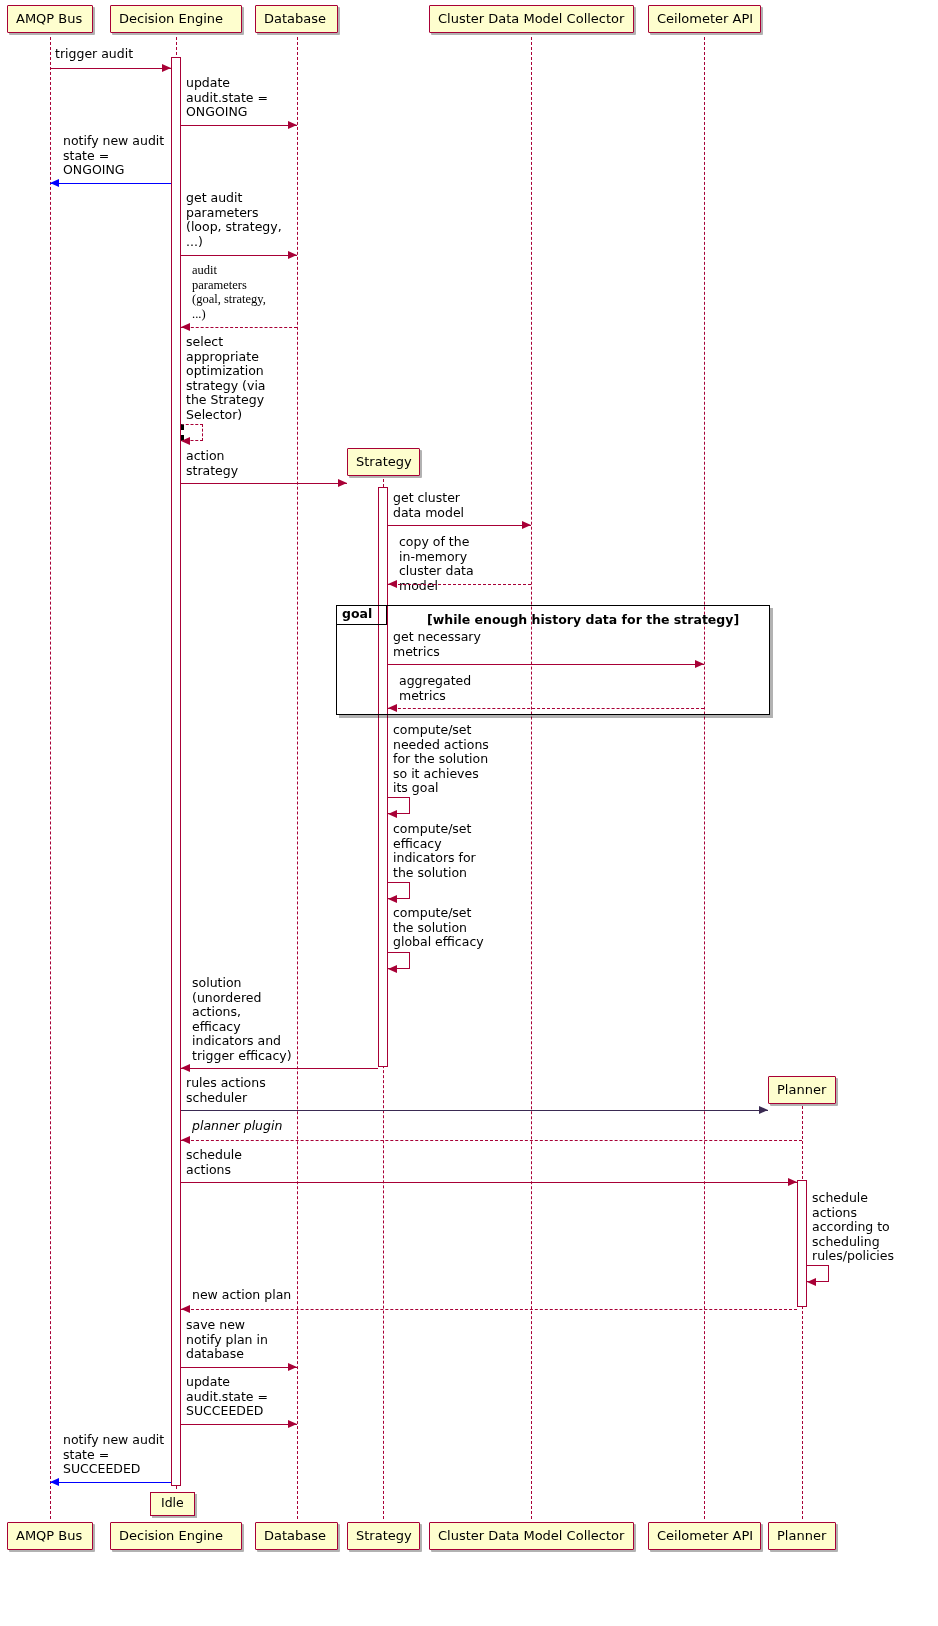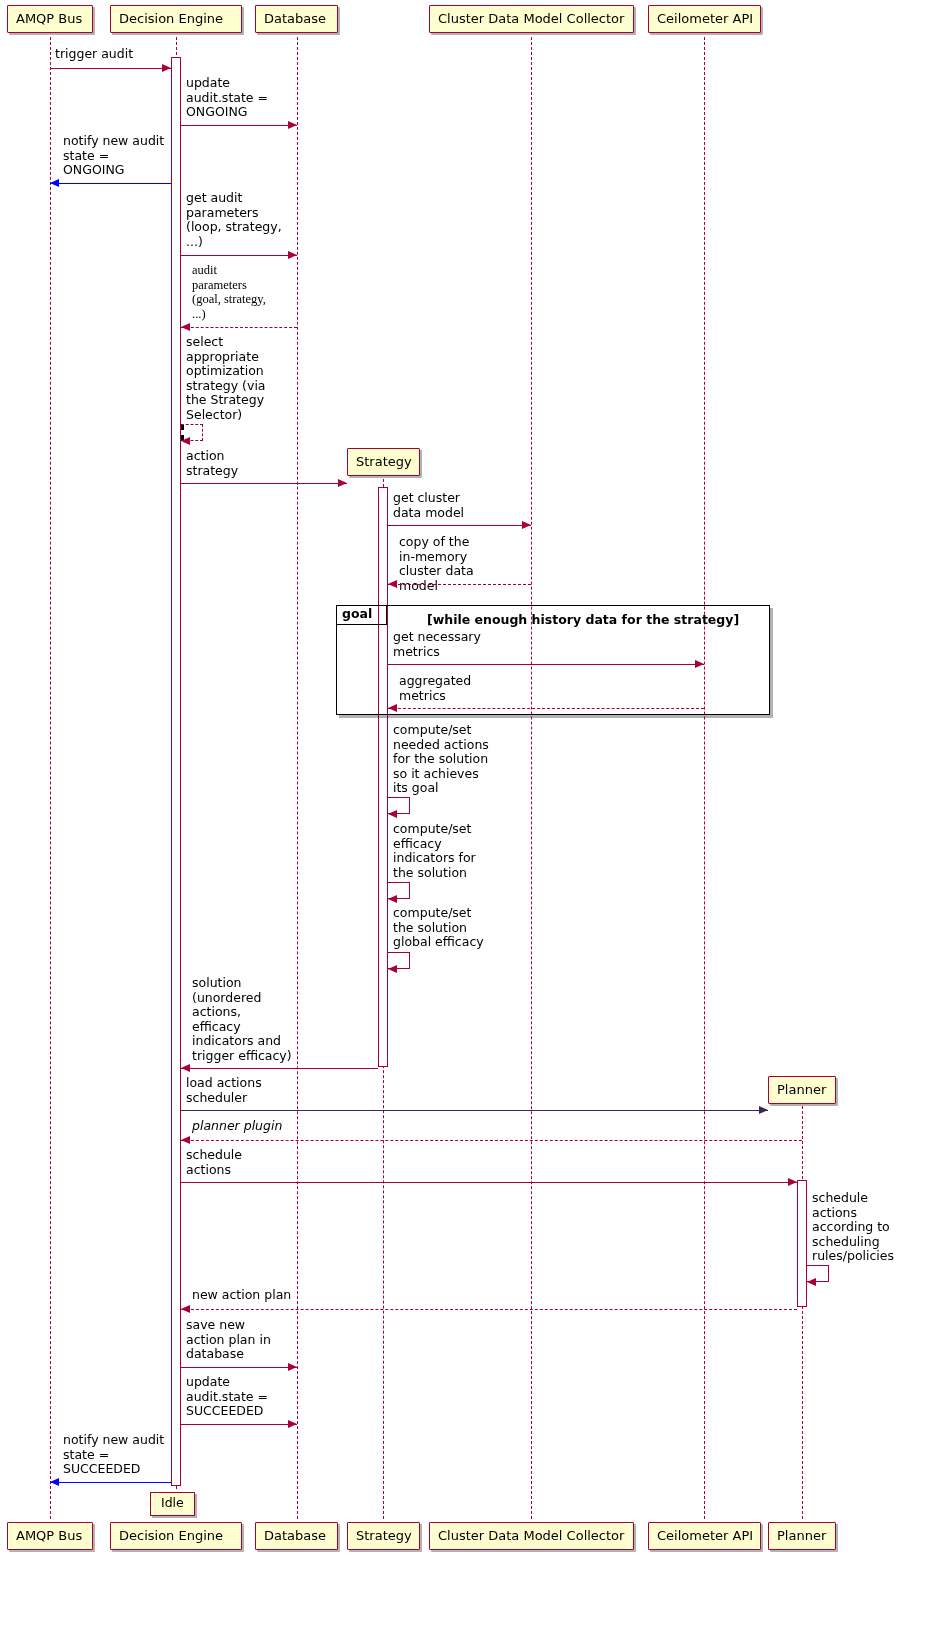--- a/index.html
+++ b/index.html
@@ -258,21 +258,21 @@
 
   <div class="msg-label" style="left:192px; top:976px;">solution
 (unordered
 actions,
 efficacy
 indicators and
 trigger efficacy)</div>
   <div class="msg-line" style="left:181px; top:1068px; width:197px;"></div>
   <div class="arrow-head left" style="left:181px; top:1064px;"></div>
 
-  <div class="msg-label" style="left:186px; top:1076px;">load actions
+  <div class="msg-label" style="left:186px; top:1076px;">rules actions
 scheduler</div>
   <div class="msg-line dark" style="left:181px; top:1110px; width:587px;"></div>
   <div class="arrow-head right dark" style="left:759px; top:1106px;"></div>
 
   <div class="msg-label" style="left:192px; top:1119px;font-style:italic;">planner plugin</div>
   <div class="msg-line dashed" style="left:181px; top:1140px; width:621px;"></div>
   <div class="arrow-head left" style="left:181px; top:1136px;"></div>
 
   <div class="msg-label" style="left:186px; top:1148px;">schedule
 actions</div>
@@ -285,21 +285,21 @@
 scheduling
 rules/policies</div>
   <div class="self-msg" style="left:807px; top:1265px;"></div>
   <div class="arrow-head left" style="left:807px; top:1278px;"></div>
 
   <div class="msg-label" style="left:192px; top:1288px;">new action plan</div>
   <div class="msg-line dashed" style="left:181px; top:1309px; width:616px;"></div>
   <div class="arrow-head left" style="left:181px; top:1305px;"></div>
 
   <div class="msg-label" style="left:186px; top:1318px;">save new
-action plan in
+notify plan in
 database</div>
   <div class="msg-line" style="left:181px; top:1367px; width:116px;"></div>
   <div class="arrow-head right" style="left:288px; top:1363px;"></div>
 
   <div class="msg-label" style="left:186px; top:1375px;">update
 audit.state =
 SUCCEEDED</div>
   <div class="msg-line" style="left:181px; top:1424px; width:116px;"></div>
   <div class="arrow-head right" style="left:288px; top:1420px;"></div>
 

